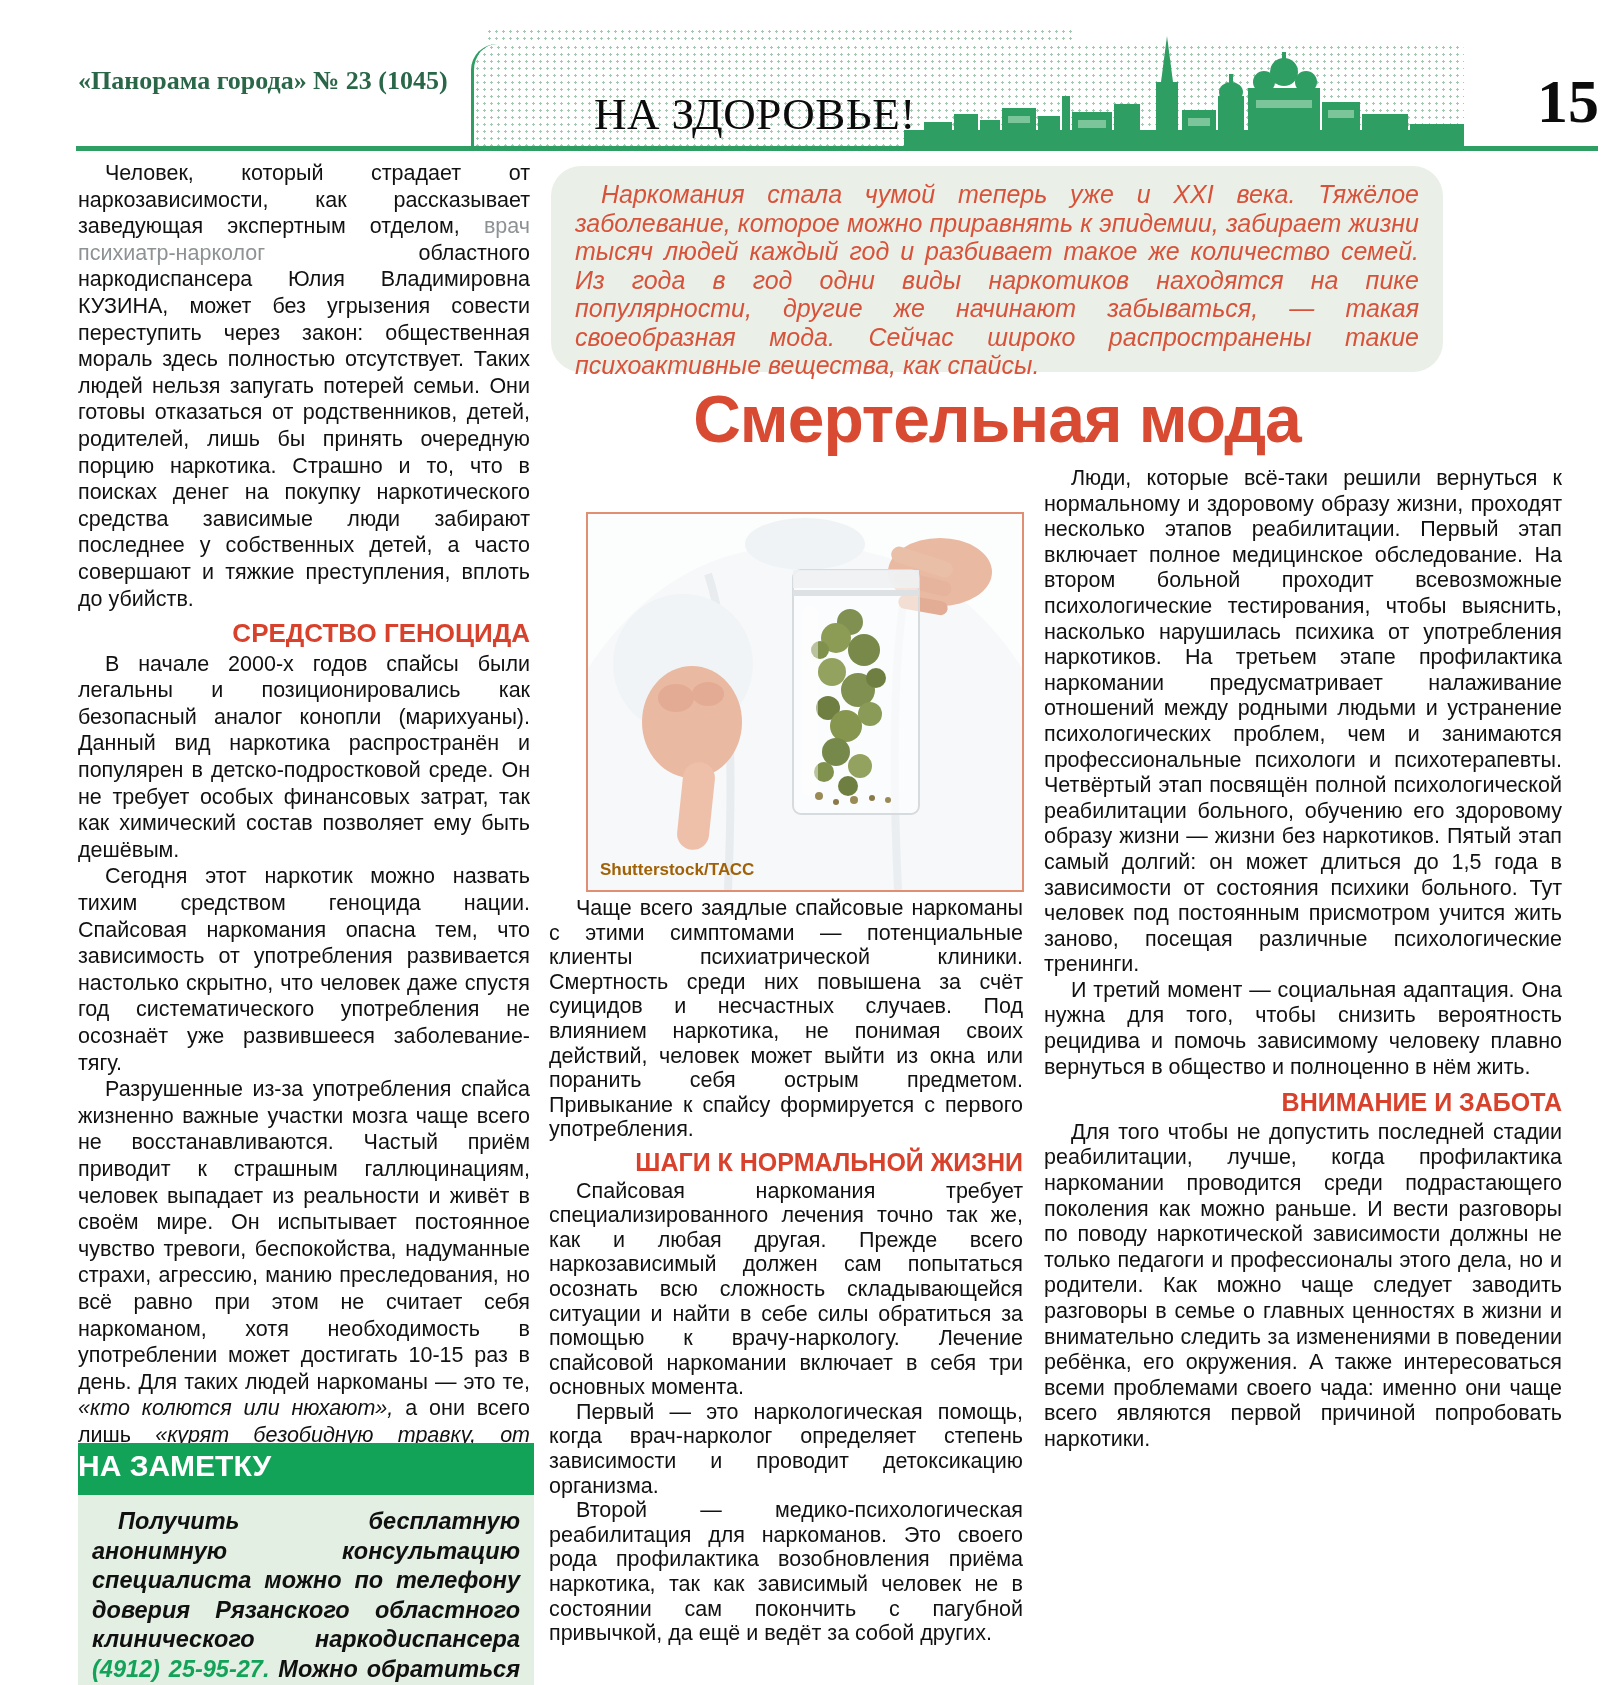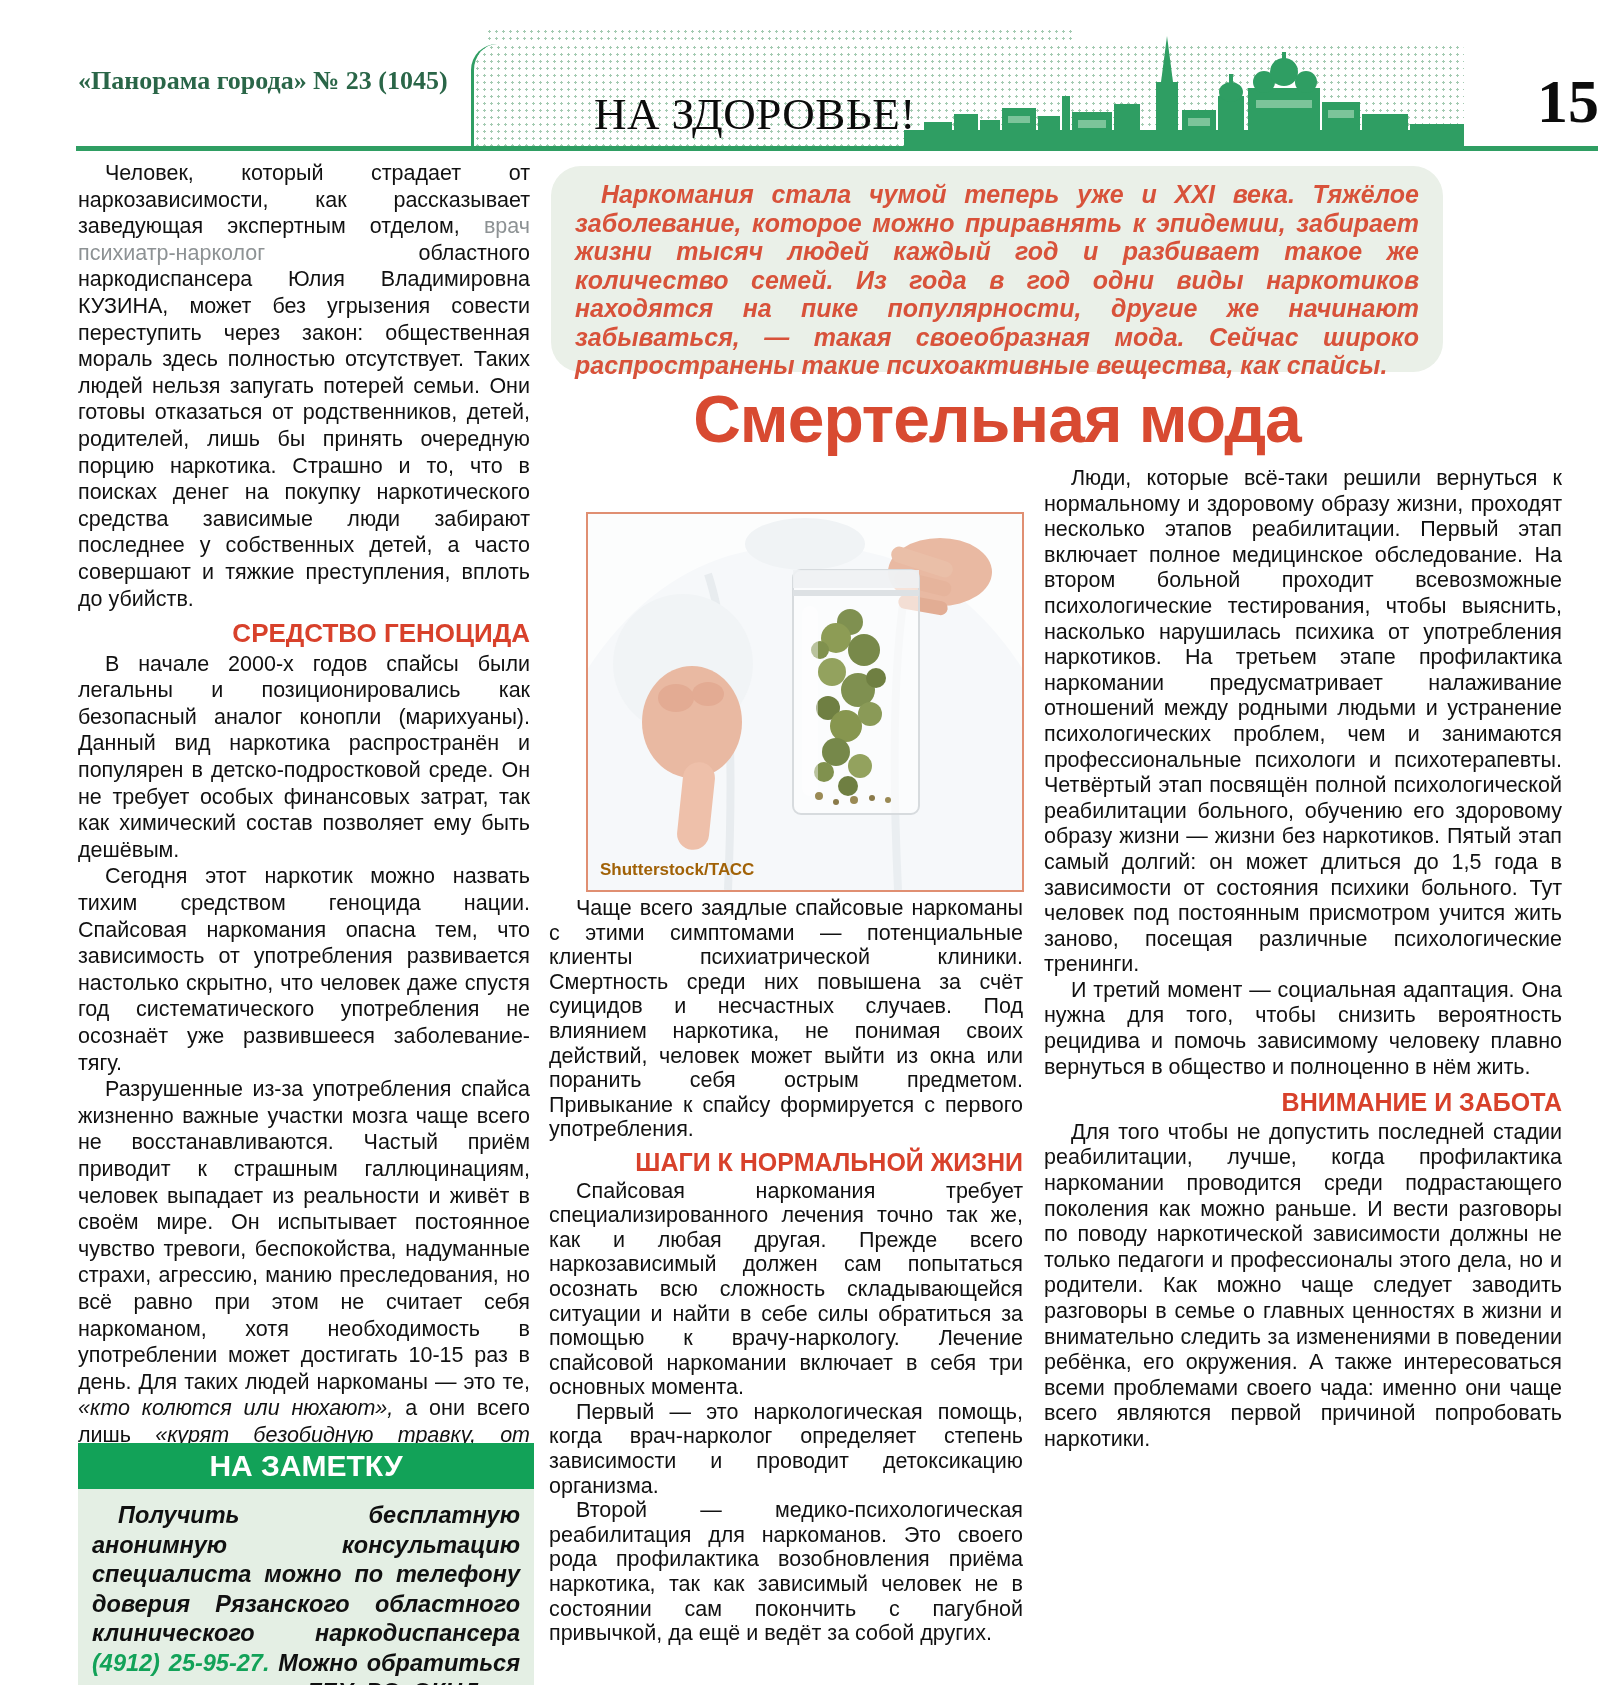--- a/index.html
+++ b/index.html
@@ -23,21 +23,21 @@
     font-family:"Liberation Serif",serif;font-weight:normal;font-size:45px;color:#0c0c0c;
     letter-spacing:0.5px;white-space:nowrap;}
   .skyline{position:absolute;right:0;bottom:-4px;width:600px;height:120px;overflow:visible;}
   .page-number{position:absolute;right:22px;top:66px;
     font-family:"Liberation Serif",serif;font-weight:bold;font-size:62px;color:#0c0c0c;}
 
   
   .lead-box{position:absolute;left:535px;top:166px;width:892px;height:206px;
     background:#eaf0e8;border-radius:30px;}
   .lead-text{margin:0;padding:14px 24px 0 24px;text-indent:26px;text-align:justify;
-    font-weight:bold;font-style:italic;font-size:25px;line-height:28.5px;color:#d8523a;}
+    font-weight:normal;font-style:italic;font-size:25px;line-height:28.5px;color:#d8523a;}
 
   
   .article-title{position:absolute;left:535px;top:386px;width:892px;text-align:center;
     font-weight:bold;font-size:66px;line-height:1;color:#d84a31;letter-spacing:-1px;}
 
   
   .photo{position:absolute;left:570px;top:512px;width:434px;height:376px;
     border:2px solid #e08f72;background:#fcfdfd;}
   .photo svg{display:block;width:100%;height:100%;}
   .photo-caption{position:absolute;left:12px;bottom:10px;font-weight:bold;font-size:17px;color:#a16207;}
@@ -50,21 +50,21 @@
   .col-right{left:1028px;top:466px;width:518px;font-size:21.5px;line-height:25.6px;}
   .subhead{margin:0;text-indent:0 !important;text-align:right;font-weight:bold;color:#d8412b;}
   .col-left  .subhead{font-size:26px;padding:8px 0 4px;}
   .col-mid   .subhead{font-size:25px;padding:8px 0 4px;}
   .col-right .subhead{font-size:25px;padding:10px 0 4px;}
   .gray-text{color:#8d9294;}
   .quote-italic{font-style:italic;}
 
   
   .note-box{position:absolute;left:62px;top:1443px;width:456px;height:242px;}
-  .note-header{height:46px;background:#12a258;color:#ffffff;text-align:center;
+  .note-header{height:52px;background:#12a258;color:#ffffff;
     font-weight:bold;font-size:30px;line-height:46px;}
   .note-body{background:#e4efe4;height:172px;padding:12px 14px;margin:0;
     font-weight:bold;font-style:italic;font-size:23.5px;line-height:29.5px;
     text-align:justify;text-indent:26px;color:#101010;}
   .phone{color:#12a258;white-space:nowrap;}
 </style>
 </head>
 <body>
 
 <div class="page">

